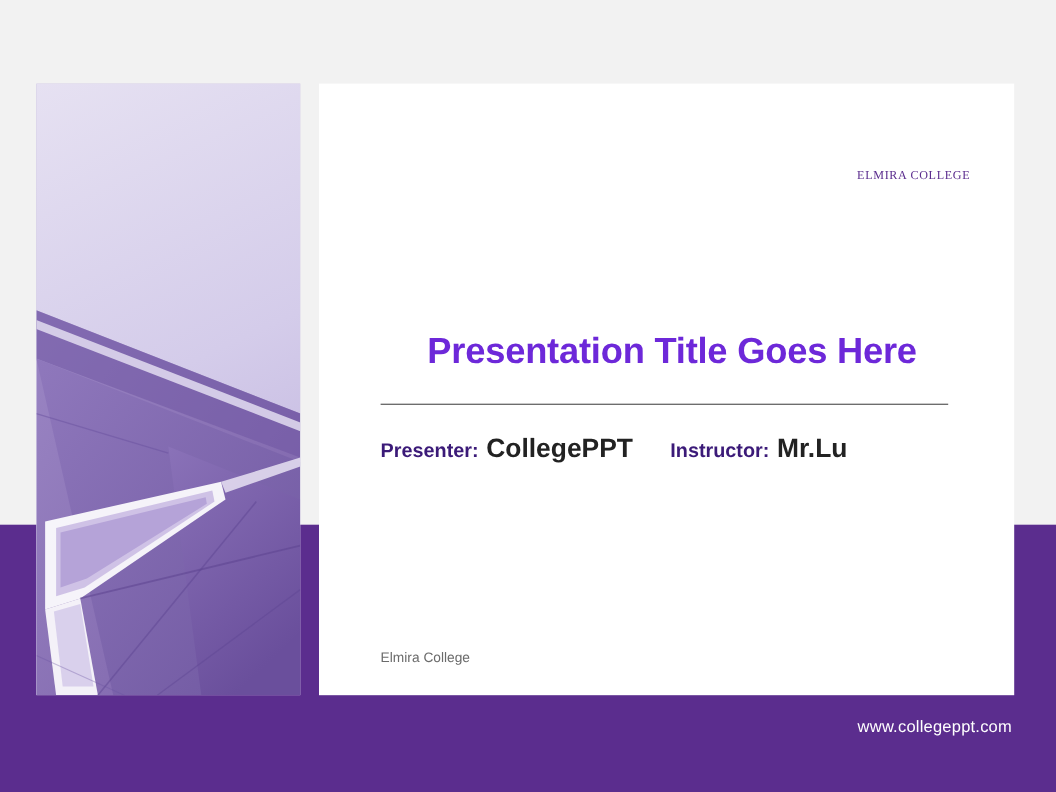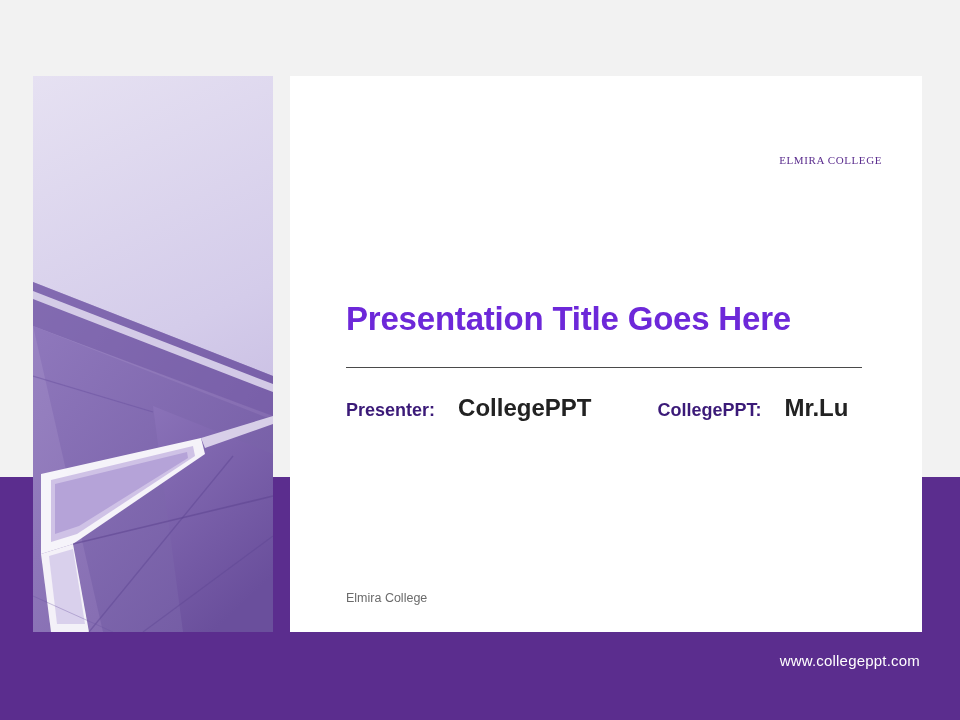--- a/index.html
+++ b/index.html
@@ -12,20 +12,21 @@
     overflow: hidden;
     font-family: "Liberation Sans", sans-serif;
     background: #ffffff;
   }
   .slide {
     position: relative;
     width: 960px;
     height: 720px;
     background: #f2f2f2;
     overflow: hidden;
+    text-align: center;
   }
   
   .purple-band {
     position: absolute;
     left: 0;
     top: 477px;
     width: 960px;
     height: 243px;
     background: #5b2d8e;
   }
@@ -81,21 +82,20 @@
     height: 1px;
     background: #4a4a4a;
   }
   .meta-row {
     position: absolute;
     left: 56px;
     top: 318px;
     display: flex;
     align-items: baseline;
     white-space: nowrap;
-    gap: 16px;
   }
   .meta-label {
     font-size: 18px;
     font-weight: bold;
     color: #3b1a78;
   }
   .meta-value {
     font-size: 24px;
     font-weight: bold;
     color: #222222;
@@ -134,21 +134,21 @@
     <div class="college-mark">ELMIRA COLLEGE</div>
 
     <div class="title">Presentation Title Goes Here</div>
 
     <div class="title-rule"></div>
 
     <div class="meta-row">
       <span class="meta-label">Presenter:</span>
       <span class="meta-value">CollegePPT</span>
       <span class="meta-gap"></span>
-      <span class="meta-label">CollegePPT:</span>
+      <span class="meta-label">Instructor:</span>
       <span class="meta-value">Mr.Lu</span>
     </div>
 
     <div class="footer-note">Elmira College</div>
   </div>
 
   <div class="photo-panel">
     <svg width="240" height="556" viewBox="0 0 240 556" xmlns="http://www.w3.org/2000/svg" aria-hidden="true">
       <defs>
         <linearGradient id="skyGrad" x1="0" y1="0" x2="0.2" y2="1">

